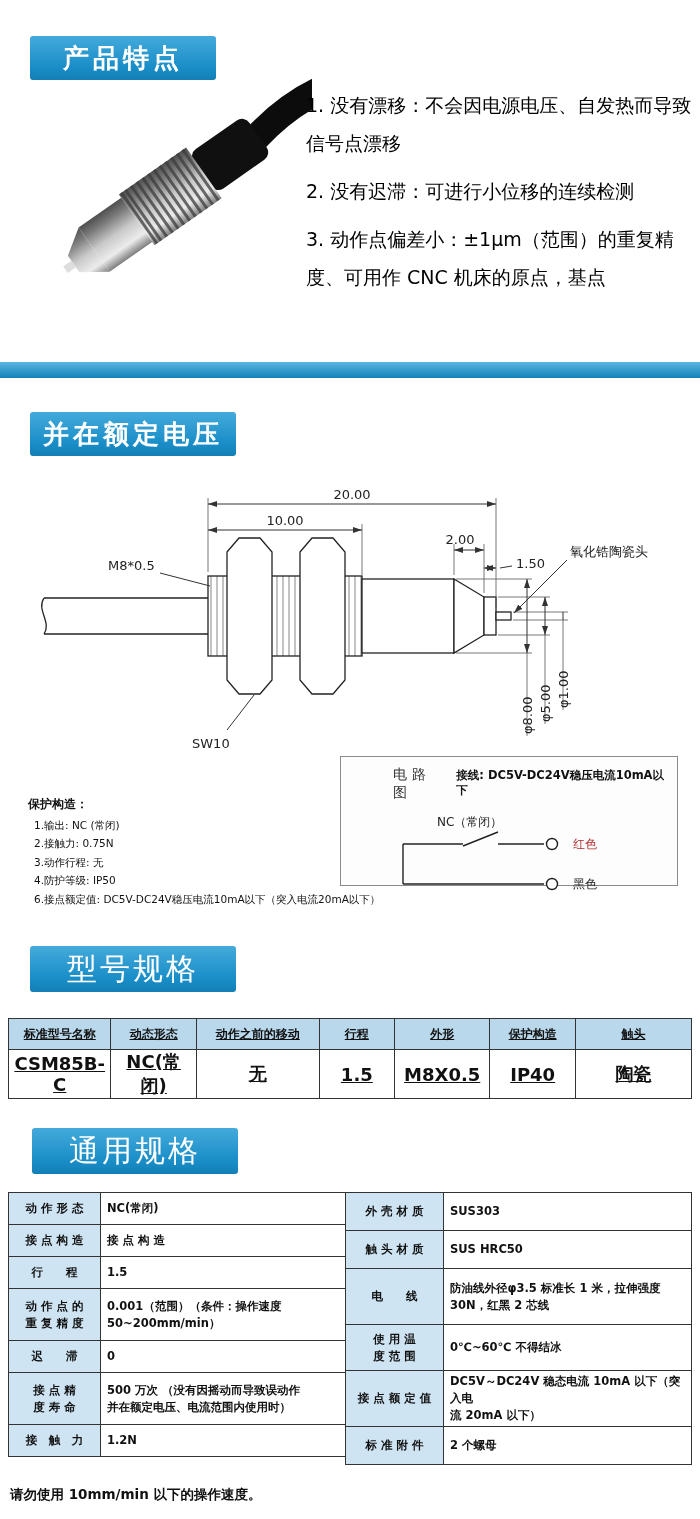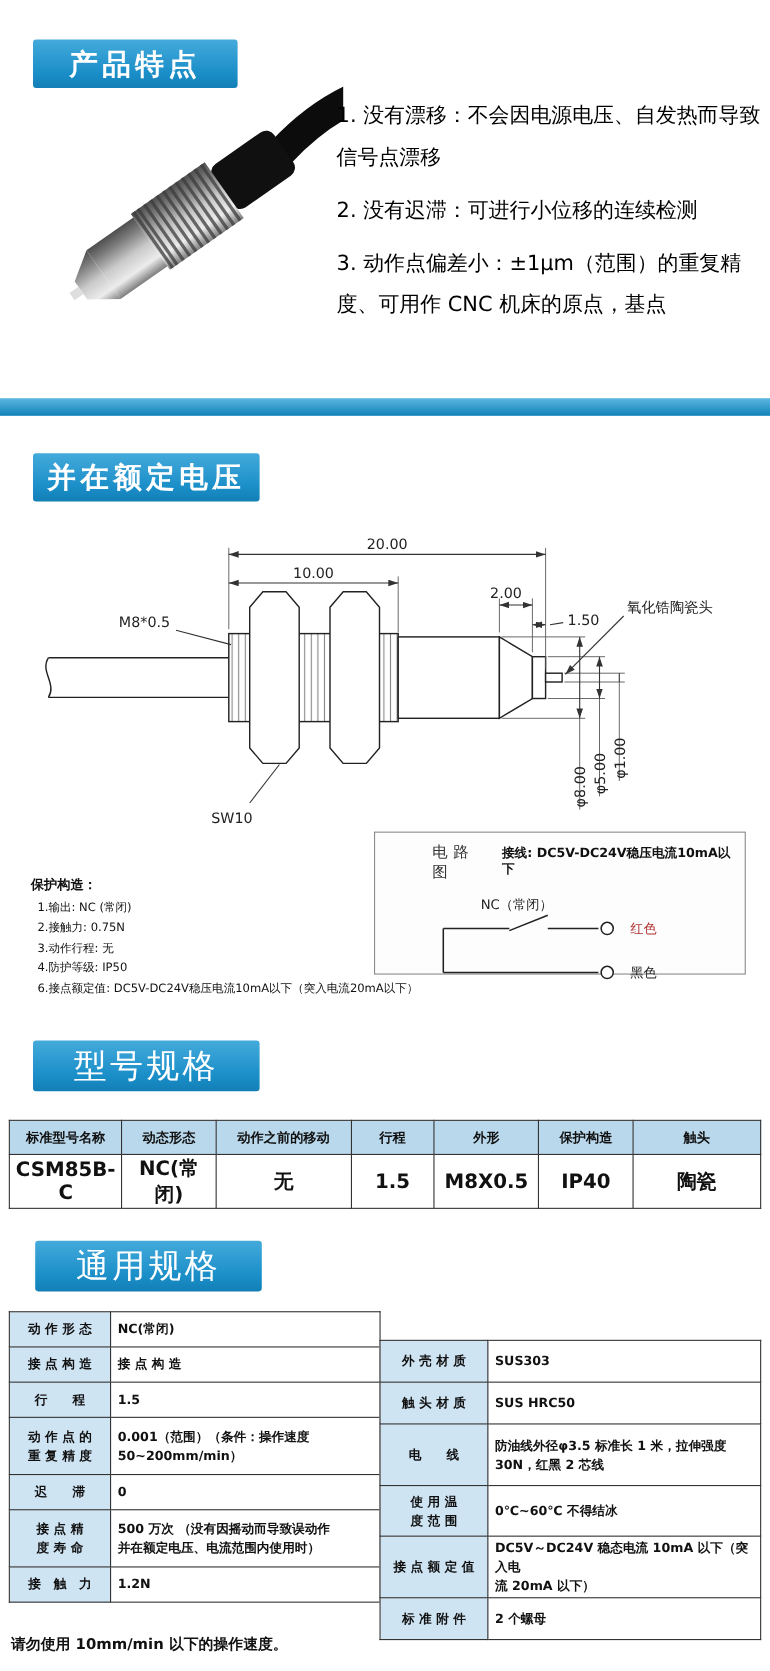--- a/index.html
+++ b/index.html
@@ -18,21 +18,21 @@
   .photo{position:absolute;left:20px;top:76px;}
   .circuitbox{position:absolute;left:340px;top:756px;width:336px;height:128px;
               border:1px solid #8a8a8a;background:#fdfdfd;}
   .circ-head{display:flex;align-items:baseline;padding:9px 8px 0 12px;}
   .circ-title{font-size:14px;color:#333;letter-spacing:5px;margin-left:40px;}
   .circ-wiring{font-size:11.5px;font-weight:bold;color:#111;margin-left:8px;}
   .techreq{position:absolute;left:28px;top:796px;width:330px;}
   .techreq .tr-title{font-size:12px;font-weight:bold;margin-bottom:3px;}
   .techreq ul{list-style:none;margin:0;padding:0 0 0 6px;}
   .techreq li{font-size:10.5px;line-height:1.75;white-space:nowrap;}
-  .mtable{position:absolute;left:8px;top:1018px;width:684px;border-collapse:collapse;table-layout:fixed;}
+  .mtable{position:absolute;left:8px;top:1018px;width:684px;border-collapse:collapse;table-layout:fixed;text-decoration:underline;}
   .mtable th,.mtable td{border:1px solid #333;text-align:center;height:30px;padding:0 2px;}
   .mtable th{background:#b9d8ec;font-size:12px;color:#111;}
   .mtable td{font-size:18px;font-weight:bold;background:#fff;}
   .stable{position:absolute;border-collapse:collapse;table-layout:fixed;background:#fff;}
   .stable td{border:1px solid #333;font-size:11.5px;padding:2px 6px;white-space:pre-line;
              vertical-align:middle;line-height:1.45;}
   .stable td.lab{background:#cfe4f3;font-weight:bold;text-align:center;padding:2px 3px;}
   .stable td.val{font-weight:600;}
   .footer-note{position:absolute;left:10px;top:1486px;font-size:13.5px;font-weight:600;color:#111;}
   svg text{font-family:"DejaVu Sans","Liberation Sans",sans-serif;}
@@ -265,21 +265,21 @@
       <td class="val">500 万次 （没有因摇动而导致误动作
 并在额定电压、电流范围内使用时）</td>
     </tr>
     <tr style="height:32px">
       <td class="lab">接　触　力</td>
       <td class="val">1.2N</td>
     </tr>
   </tbody>
     </table>
 
-  <table class="stable" style="left:345px;top:1192px;width:347px;margin-top:26px;">
+  <table class="stable" style="left:345px;top:1192px;width:347px;">
     <colgroup>
         <col style="width:98px">
         <col>
       </colgroup>
     <tbody>
         <tr style="height:38px">
       <td class="lab">外 壳 材 质</td>
       <td class="val">SUS303</td>
     </tr>
     <tr style="height:38px">

